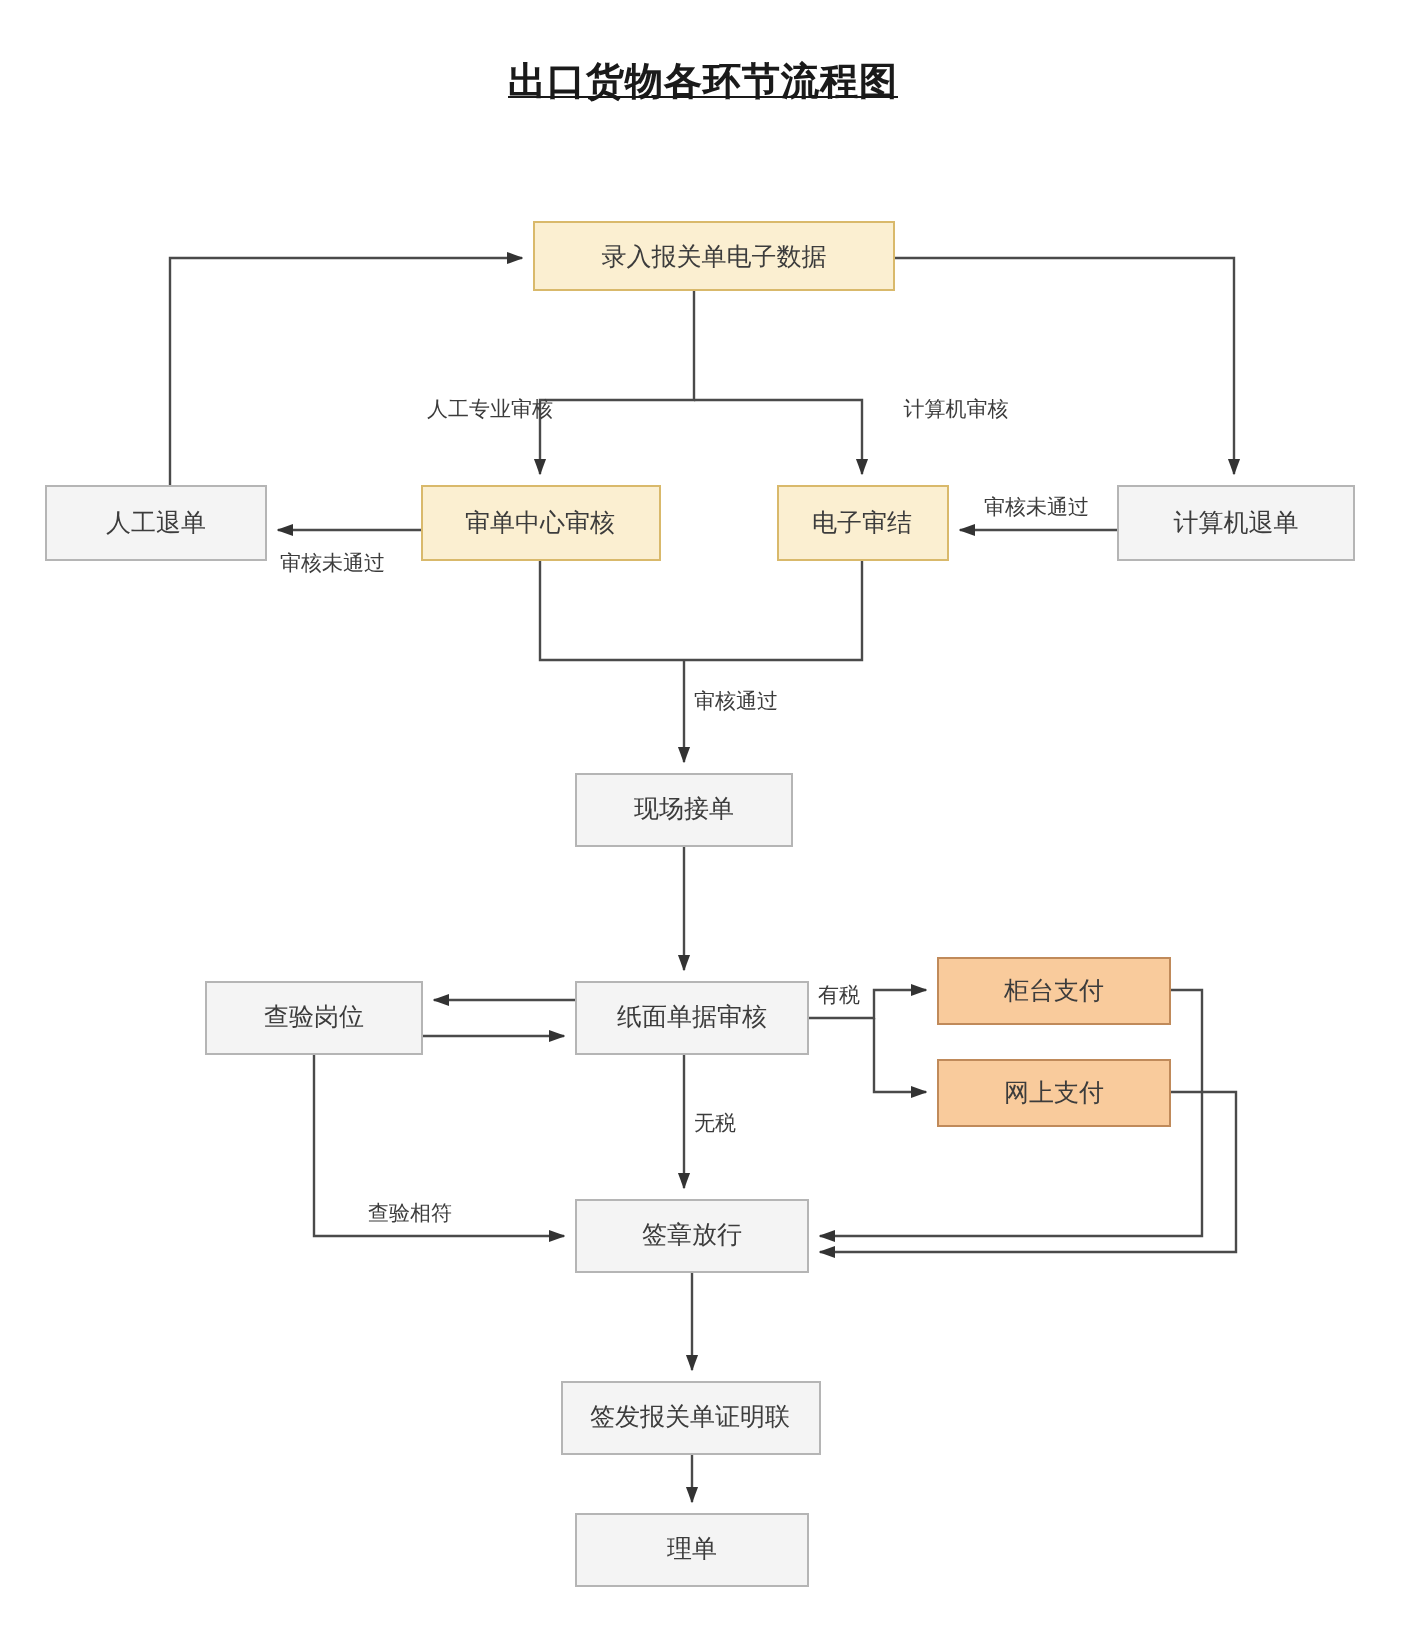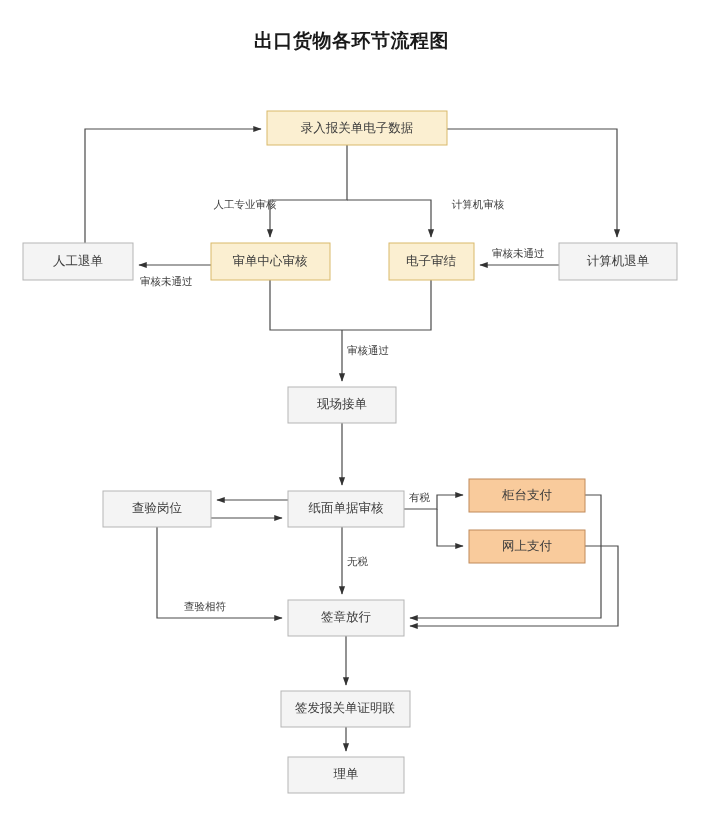--- a/index.html
+++ b/index.html
@@ -22,20 +22,21 @@
   .title {
     position: absolute;
     left: 0;
     top: 28px;
     width: 703px;
     text-align: center;
     font-size: 19px;
     font-weight: bold;
     color: #1a1a1a;
     letter-spacing: 0.5px;
+    text-decoration: underline;
   }
   svg.flow {
     position: absolute;
     left: 0;
     top: 0;
     width: 703px;
     height: 820px;
   }
   .node-rect {
     stroke-width: 1;

